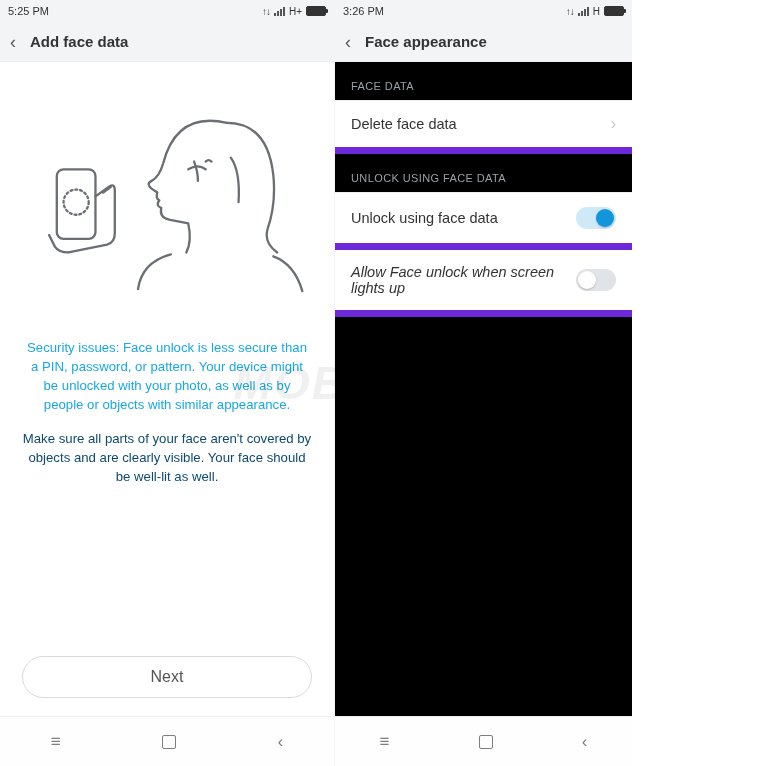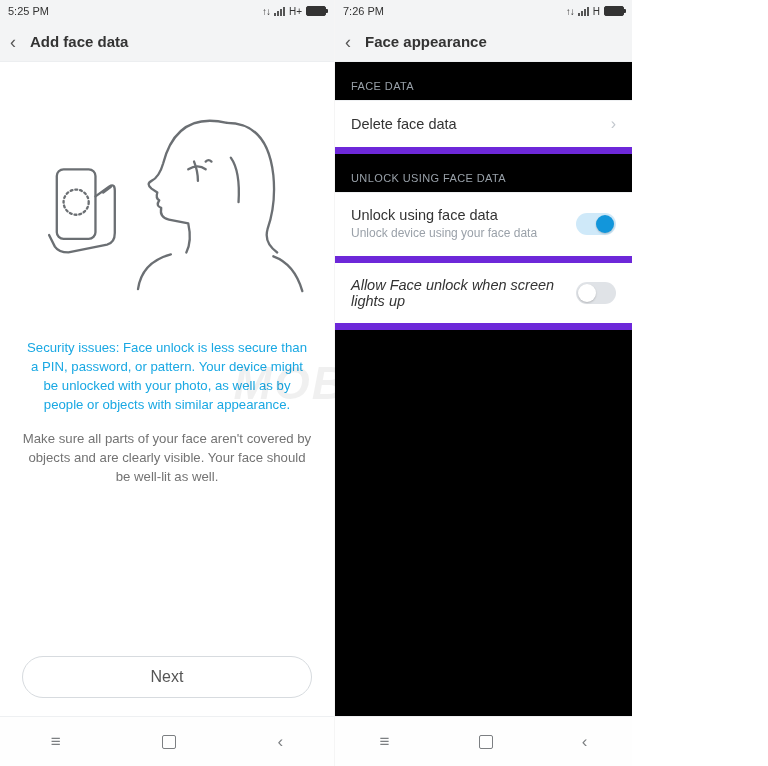--- a/index.html
+++ b/index.html
@@ -80,21 +80,21 @@
     margin-top: 22px;
   }
   .illus svg { width: 290px; height: 210px; }
   .warn {
     color: #19a8e3;
     font-size: 13.2px;
     line-height: 1.45;
     margin-top: 8px;
   }
   .tip {
-    color: #737373;
+    color: #0c4a6e;
     font-size: 13.2px;
     line-height: 1.45;
     margin-top: 14px;
   }
   .next-btn {
     position: absolute;
     bottom: 68px;
     left: 22px;
     right: 22px;
     height: 42px;
@@ -226,21 +226,21 @@
     </div>
     <div class="navbar">
       <span class="nav-icon">≡</span>
       <span class="nav-sq"></span>
       <span class="nav-icon">‹</span>
     </div>
   </div>
 
   <div class="screen">
     <div class="status">
-      <span>7:26 PM</span>
+      <span>3:26 PM</span>
       <span class="right-icons">
         <span class="updown">↑↓</span>
         <span class="bars">
             <span></span>
             <span></span>
             <span></span>
             <span></span>
           </span>
         <span style="font-size:10px;">H</span>
         <span class="battery"></span>
@@ -255,21 +255,20 @@
       <div class="row">
         <div class="text">
             <div class="title2">Delete face data</div>
           </div>
         <span class="chev">›</span>
       </div>
       <div class="section-head">UNLOCK USING FACE DATA</div>
       <div class="row">
         <div class="text">
           <div class="title2">Unlock using face data</div>
-          <div class="sub">Unlock device using your face data</div>
         </div>
         <div class="toggle on"></div>
       </div>
       <div class="row">
         <div class="text">
           <div class="title2">Allow Face unlock when screen lights up</div>
         </div>
         <div class="toggle"></div>
       </div>
     </div>

